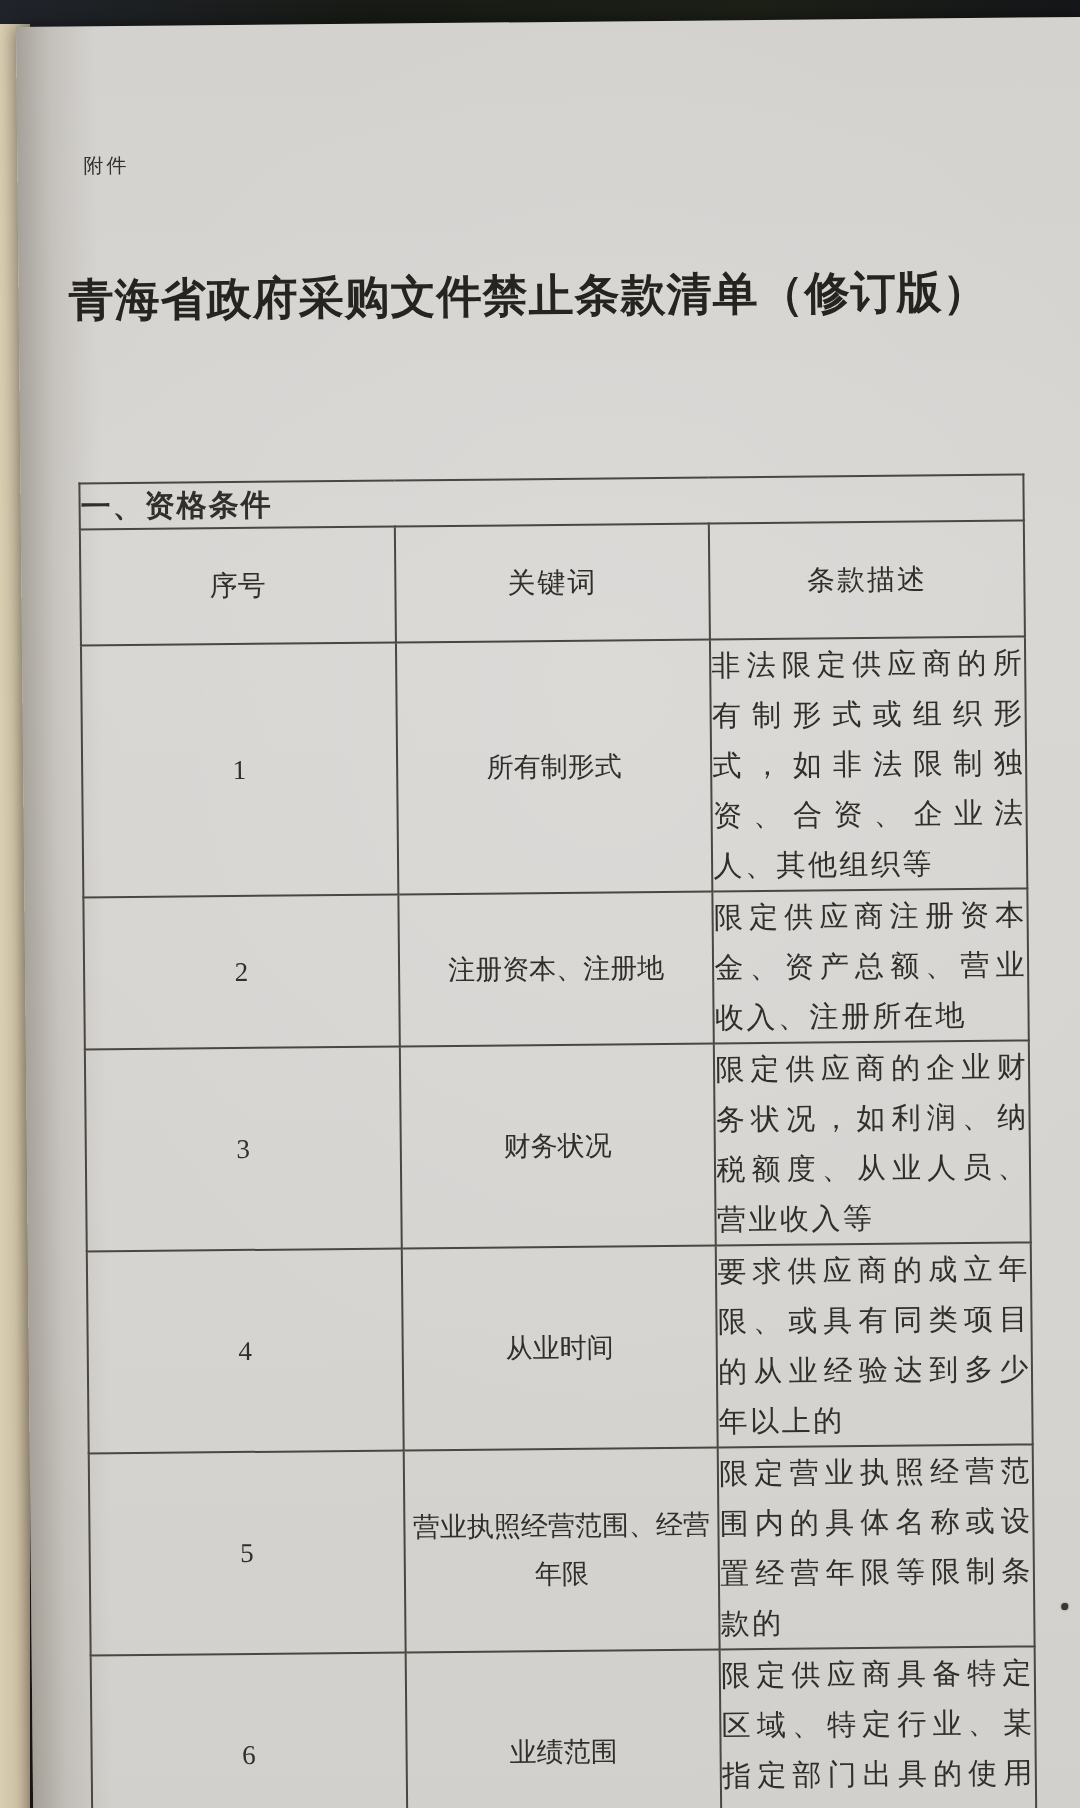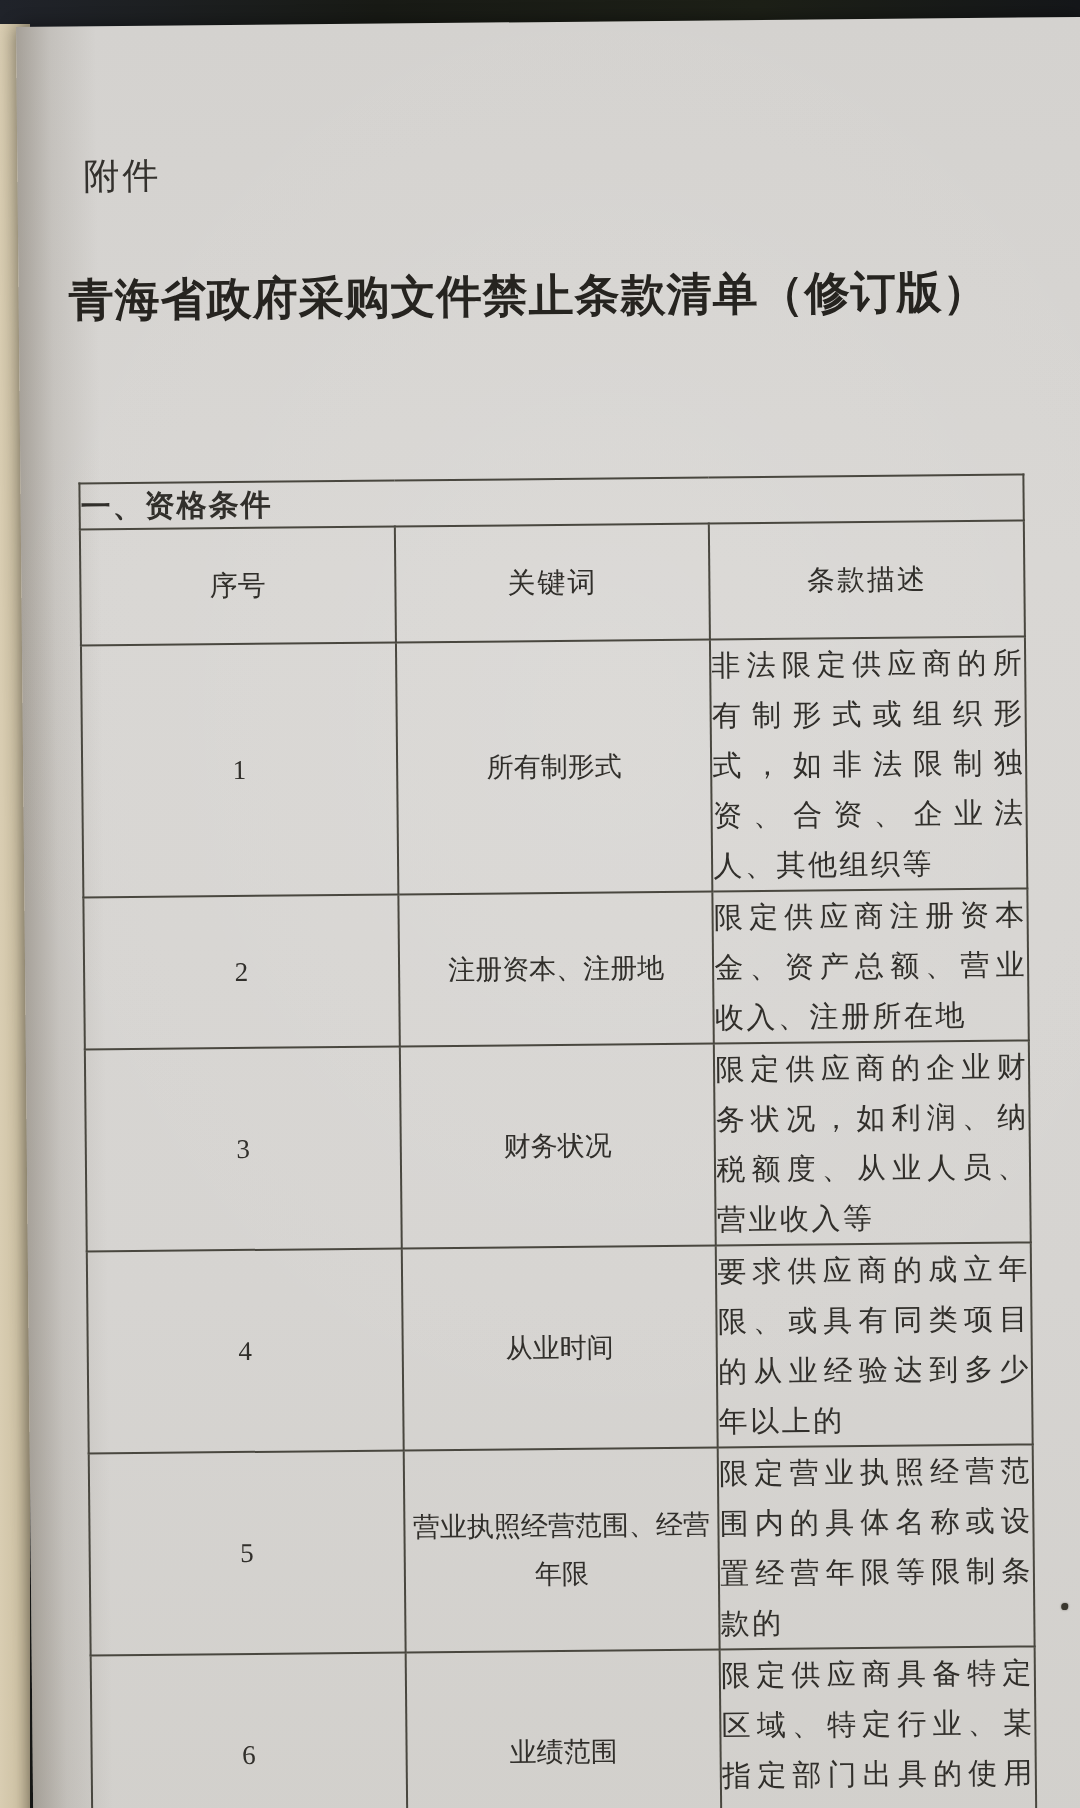--- a/index.html
+++ b/index.html
@@ -28,21 +28,21 @@
       radial-gradient(ellipse 900px 1100px at 55% 38%, rgba(255,255,255,0.10), rgba(0,0,0,0) 70%),
       linear-gradient(90deg, rgba(95,85,70,0.40) 0px, rgba(95,85,70,0.14) 34px, rgba(95,85,70,0) 80px),
       linear-gradient(180deg,#d4d2cf 0%,#d8d6d3 30%,#d6d4d1 70%,#d2d0cc 100%);
     transform:rotate(-0.55deg);
     transform-origin:532px 0px;
     box-shadow:0 0 18px rgba(0,0,0,0.45);
     color:#33312d;
   }
   .attachment{
     position:absolute;left:66px;top:126px;
-    font-size:36px;letter-spacing:3px;color:#33312d;
+    font-size:20px;letter-spacing:3px;color:#33312d;
   }
   .doc-title{
     position:absolute;left:0;top:244px;width:1020px;
     margin:0;text-align:center;
     font-size:45px;font-weight:bold;letter-spacing:1px;
     color:#262420;
   }
   table.clauses{
     position:absolute;left:58px;top:456px;
     width:946px;

